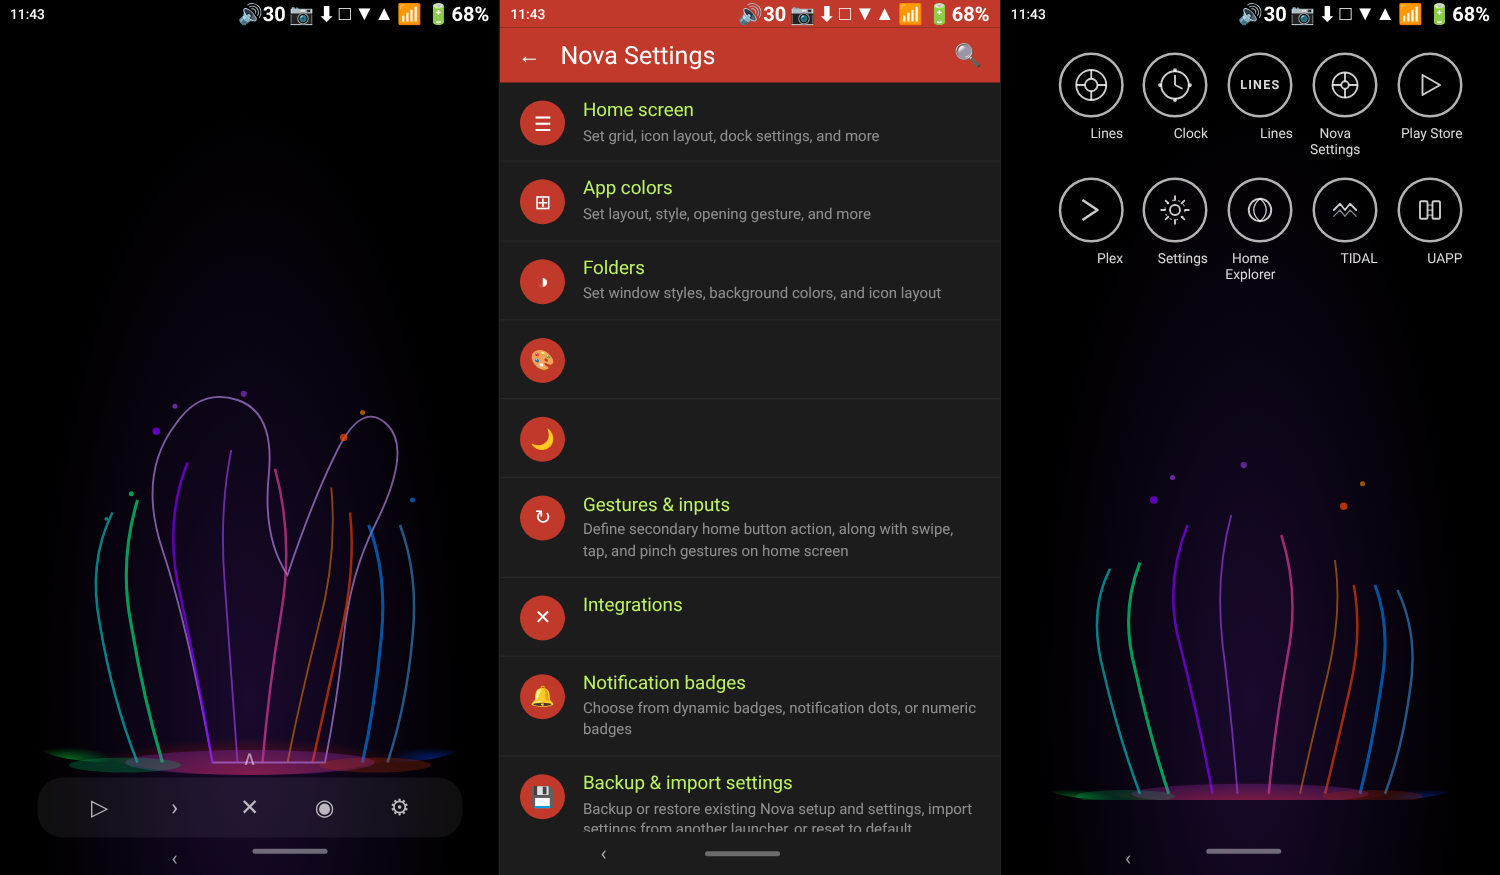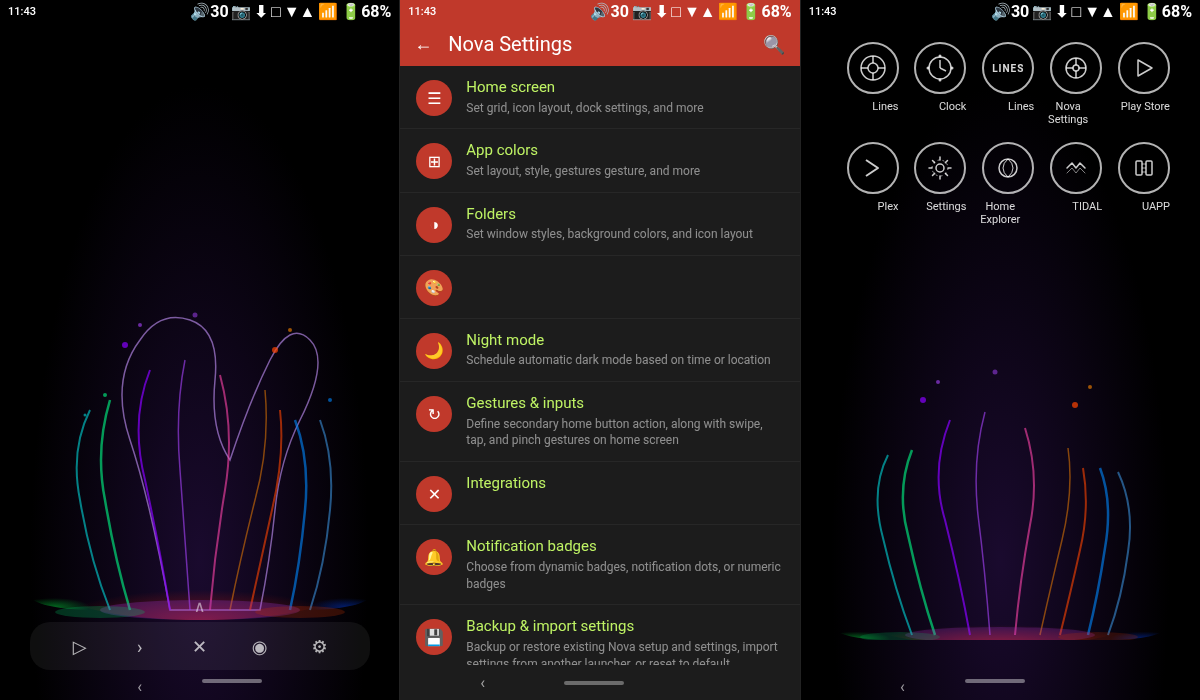--- a/index.html
+++ b/index.html
@@ -405,42 +405,38 @@
       <div class="settings-text">
         <div class="settings-label">Home screen</div>
         <div class="settings-desc">Set grid, icon layout, dock settings, and more</div>
       </div>
     </div>
 
     <div class="settings-item">
       <div class="settings-icon">⊞</div>
       <div class="settings-text">
         <div class="settings-label">App colors</div>
-        <div class="settings-desc">Set layout, style, gestures gesture, and more</div>
+        <div class="settings-desc">Set layout, style, opening gesture, and more</div>
       </div>
     </div>
 
     <div class="settings-item">
       <div class="settings-icon" style="background:#c0392b;">◑</div>
       <div class="settings-text">
         <div class="settings-label">Folders</div>
         <div class="settings-desc">Set window styles, background colors, and icon layout</div>
       </div>
     </div>
 
     <div class="settings-item">
       <div class="settings-icon">🎨</div>
     </div>
 
     <div class="settings-item">
       <div class="settings-icon">🌙</div>
-      <div class="settings-text">
-        <div class="settings-label">Night mode</div>
-        <div class="settings-desc">Schedule automatic dark mode based on time or location</div>
-      </div>
     </div>
 
     <div class="settings-item">
       <div class="settings-icon">↻</div>
       <div class="settings-text">
         <div class="settings-label">Gestures &amp; inputs</div>
         <div class="settings-desc">Define secondary home button action, along with swipe, tap, and pinch gestures on home screen</div>
       </div>
     </div>
 

